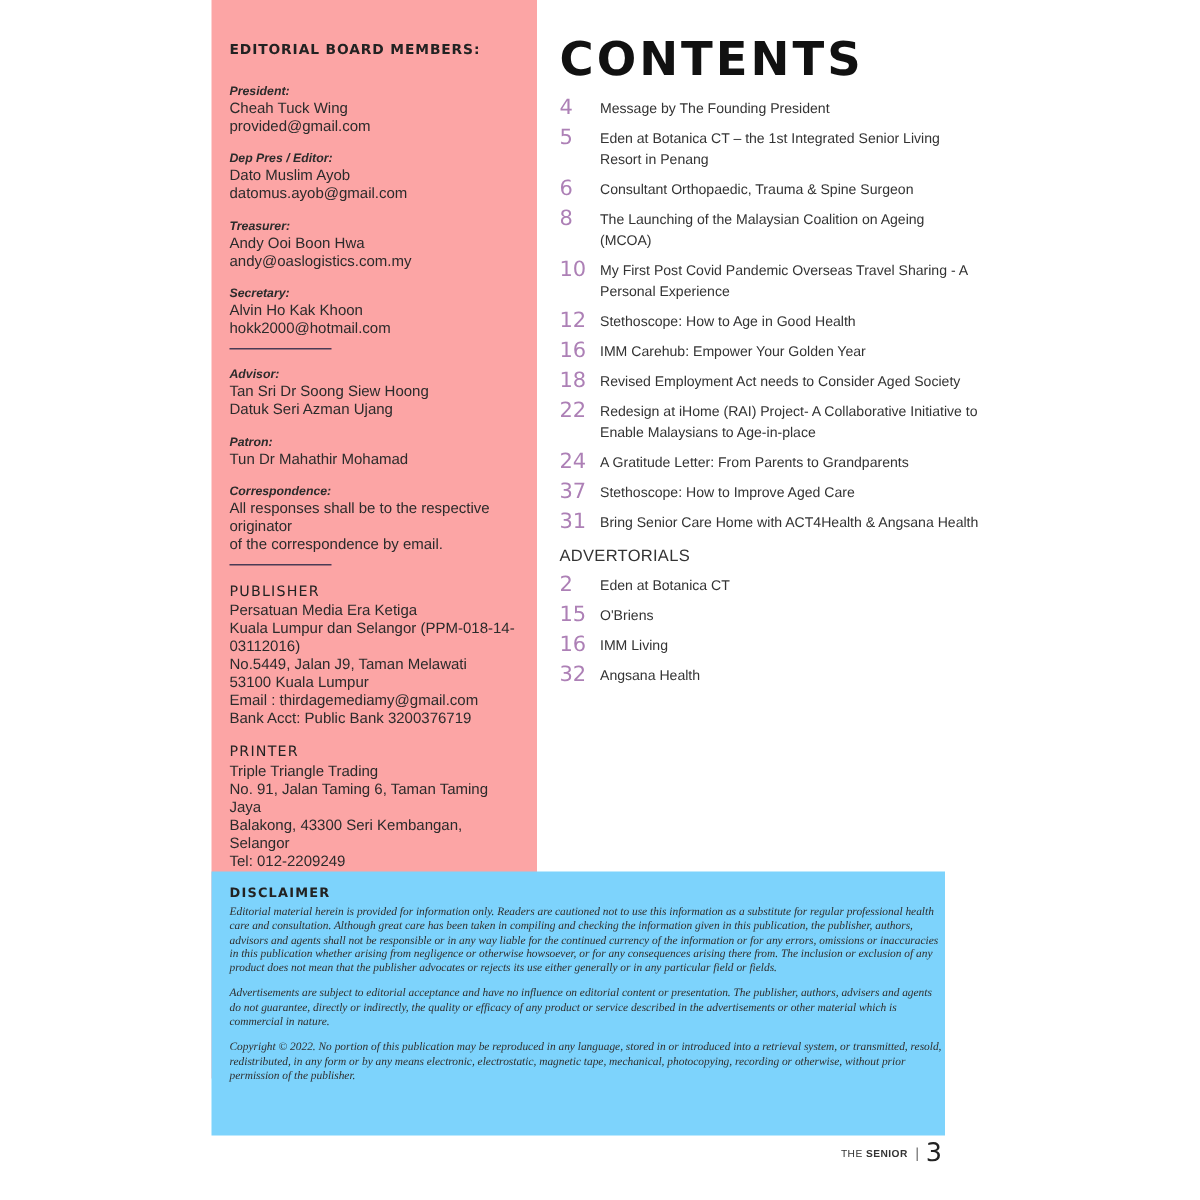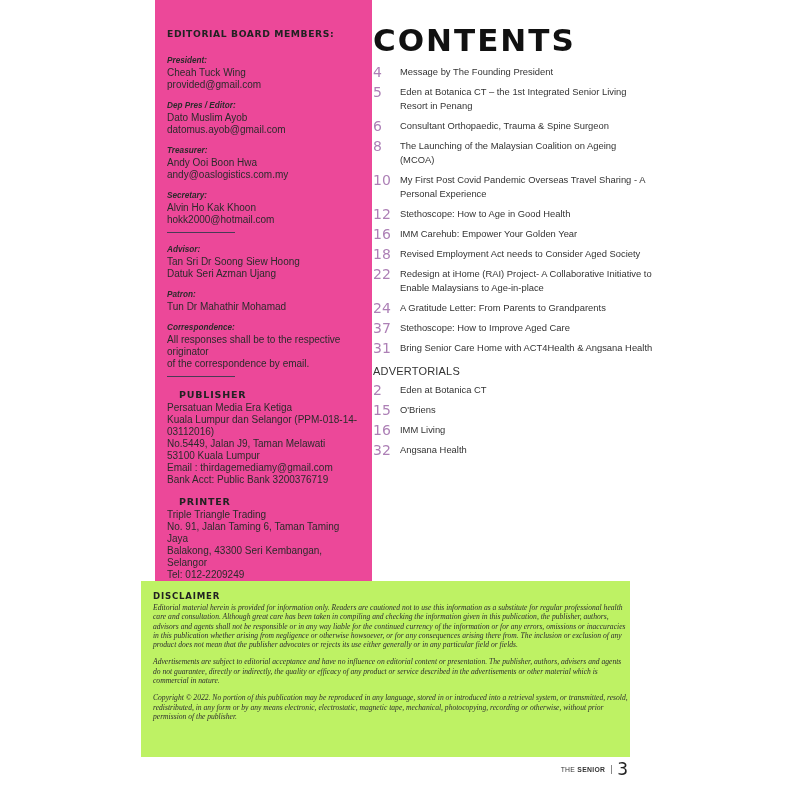--- a/index.html
+++ b/index.html
@@ -1,54 +1,54 @@
 <!DOCTYPE html>
 <html><head>
 <meta charset="utf-8">
 <style>
   html, body { margin: 0; padding: 0; }
   body {
     width: 800px; height: 800px; background: #ffffff; position: relative; overflow: hidden;
     font-family: "Liberation Sans", sans-serif; color: #2b2b2b;
   }
   .sidebar {
-    position: absolute; left: 155px; top: 0; width: 217px; height: 719px;
-    background: #ec4899; box-sizing: border-box; padding: 28px 10px 0 12px;
+    position: absolute; left: 141px; top: 0; width: 217px; height: 719px;
+    background: #fca5a5; box-sizing: border-box; padding: 28px 10px 0 12px;
   }
   .sb-heading {
     font-family: "DejaVu Sans", sans-serif; font-weight: bold; font-size: 9.2px;
     letter-spacing: 0.6px; color: #222; margin: 0 0 16px 0;
   }
   .sb-block { margin: 0 0 9px 0; }
   .sb-role { font-style: italic; font-weight: bold; font-size: 8.2px; color: #2b2b2b; line-height: 12px; }
   .sb-line { font-size: 10px; line-height: 12px; color: #2b2b2b; }
   .sb-rule { width: 68px; height: 1px; background: #4a3b55; margin: 6px 0 11px 0; }
   .sb-sec-title {
-    font-family: "DejaVu Sans", sans-serif; font-weight: bold; font-size: 9.5px;
-    letter-spacing: 0.8px; color: #222; margin: 12px 0 2px 12px;
+    font-family: "DejaVu Sans", sans-serif; font-weight: normal; font-size: 9.5px;
+    letter-spacing: 0.8px; color: #222; margin: 12px 0 2px 0;
   }
   .sb-sec-title.printer { margin-top: 10px; }
 
   .contents { position: absolute; left: 373px; top: 22px; width: 280px; }
   .contents-title {
     font-family: "DejaVu Sans", sans-serif; font-weight: bold; font-size: 31px;
     letter-spacing: 2px; color: #111; line-height: 36px; margin: 0 0 7px 0;
   }
   .toc-item { display: flex; align-items: flex-start; margin-bottom: 6px; }
   .toc-num {
     width: 27px; flex: none; font-family: "DejaVu Sans", sans-serif; font-size: 14px;
     color: #ad80b6; line-height: 14px;
   }
   .toc-text { font-size: 9.4px; line-height: 14px; color: #333; }
   .adv-heading { font-size: 11px; color: #333; margin: 10px 0 6px 0; letter-spacing: 0.2px; }
   .adv-item .toc-num { font-size: 14px; }
 
   .disclaimer {
     position: absolute; left: 141px; top: 581px; width: 489px; height: 176px;
-    background: #bef264; box-sizing: border-box; padding: 10px 1px 0 12px;
+    background: #7dd3fc; box-sizing: border-box; padding: 10px 1px 0 12px;
   }
   .disc-title {
     font-family: "DejaVu Sans", sans-serif; font-weight: bold; font-size: 8.6px;
     letter-spacing: 0.8px; color: #222; margin-bottom: 2px;
   }
   .disc-para {
     font-family: "Liberation Serif", serif; font-style: italic; font-size: 7.6px;
     line-height: 9.3px; color: #2e2e2e; margin: 0 0 8px 0;
   }
   .footer {

